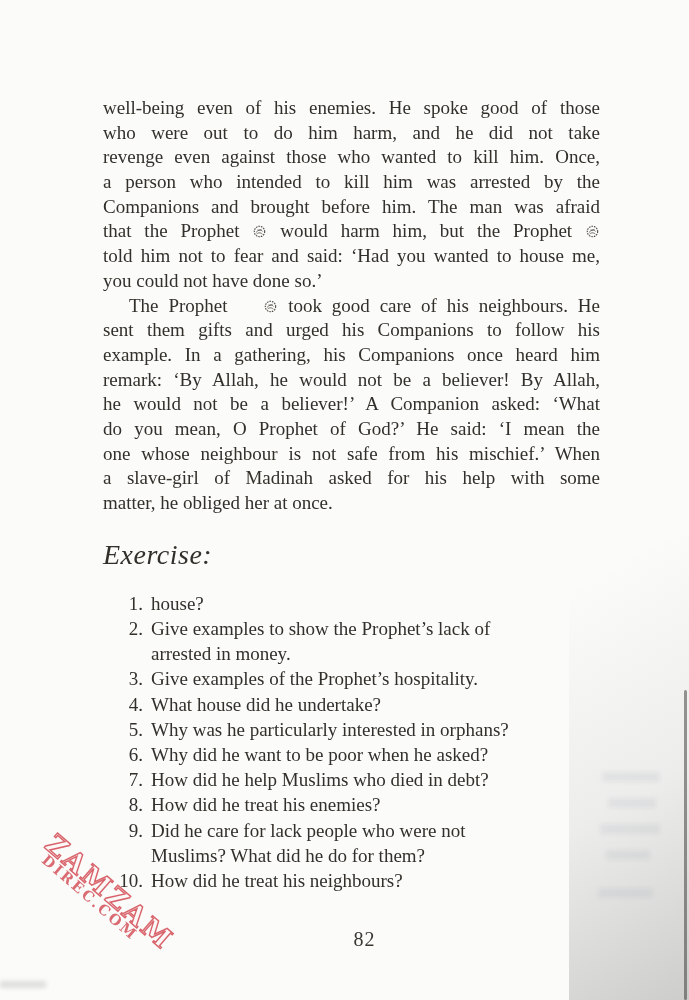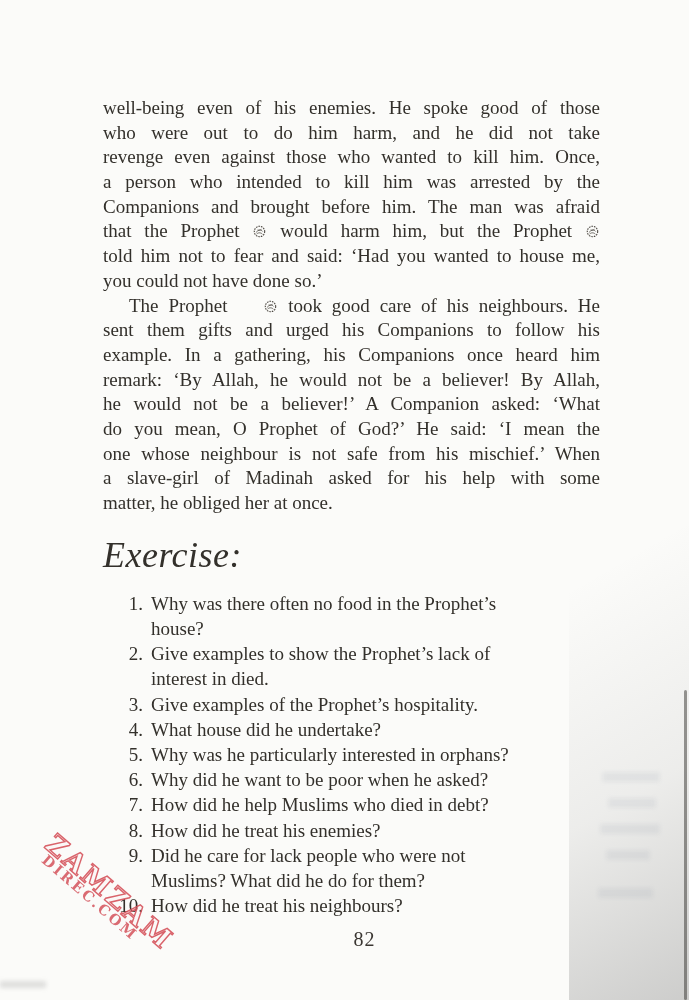--- a/index.html
+++ b/index.html
@@ -17,21 +17,21 @@
     text-align:justify;text-align-last:justify;
     font-size:19px;line-height:24.7px;height:24.7px;
     white-space:normal;
   }
   .jline.last{text-align-last:left;}
   .jline.indent{text-indent:26px;}
   .pbuh{display:inline-block;color:#4a453f;line-height:0;vertical-align:-1px;margin:0 1px;}
   
   .exercise{
     margin:24px 0 0 0;font-weight:normal;font-style:italic;
-    font-size:36px;line-height:30px;color:#33302b;letter-spacing:0.5px;
+    font-size:28px;line-height:30px;color:#33302b;letter-spacing:0.5px;
   }
   
   .questions{margin-top:21px;}
   .q{position:relative;padding-left:48px;}
   .q-num{
     position:absolute;left:0;top:0;width:40px;text-align:right;
     font-size:19px;line-height:25.2px;
   }
   .q-line{font-size:19px;line-height:25.2px;}
   
@@ -119,28 +119,27 @@
       <div class="jline">a slave-girl of Madinah asked for his help with some</div>
       <div class="jline last">matter, he obliged her at once.</div>
     </div>
 
     <h2 class="exercise">Exercise:</h2>
 
     <div class="questions">
 
       <div class="q">
         <span class="q-num">1.</span>
-        <div class="q-line">Why was there often no food in the Prophet’s</div>
         <div class="q-line">house?</div>
       </div>
 
       <div class="q">
         <span class="q-num">2.</span>
         <div class="q-line">Give examples to show the Prophet’s lack of</div>
-        <div class="q-line">interest in died.</div>
+        <div class="q-line">arrested in money.</div>
       </div>
 
       <div class="q">
         <span class="q-num">3.</span>
         <div class="q-line">Give examples of the Prophet’s hospitality.</div>
       </div>
 
       <div class="q">
         <span class="q-num">4.</span>
         <div class="q-line">What house did he undertake?</div>

